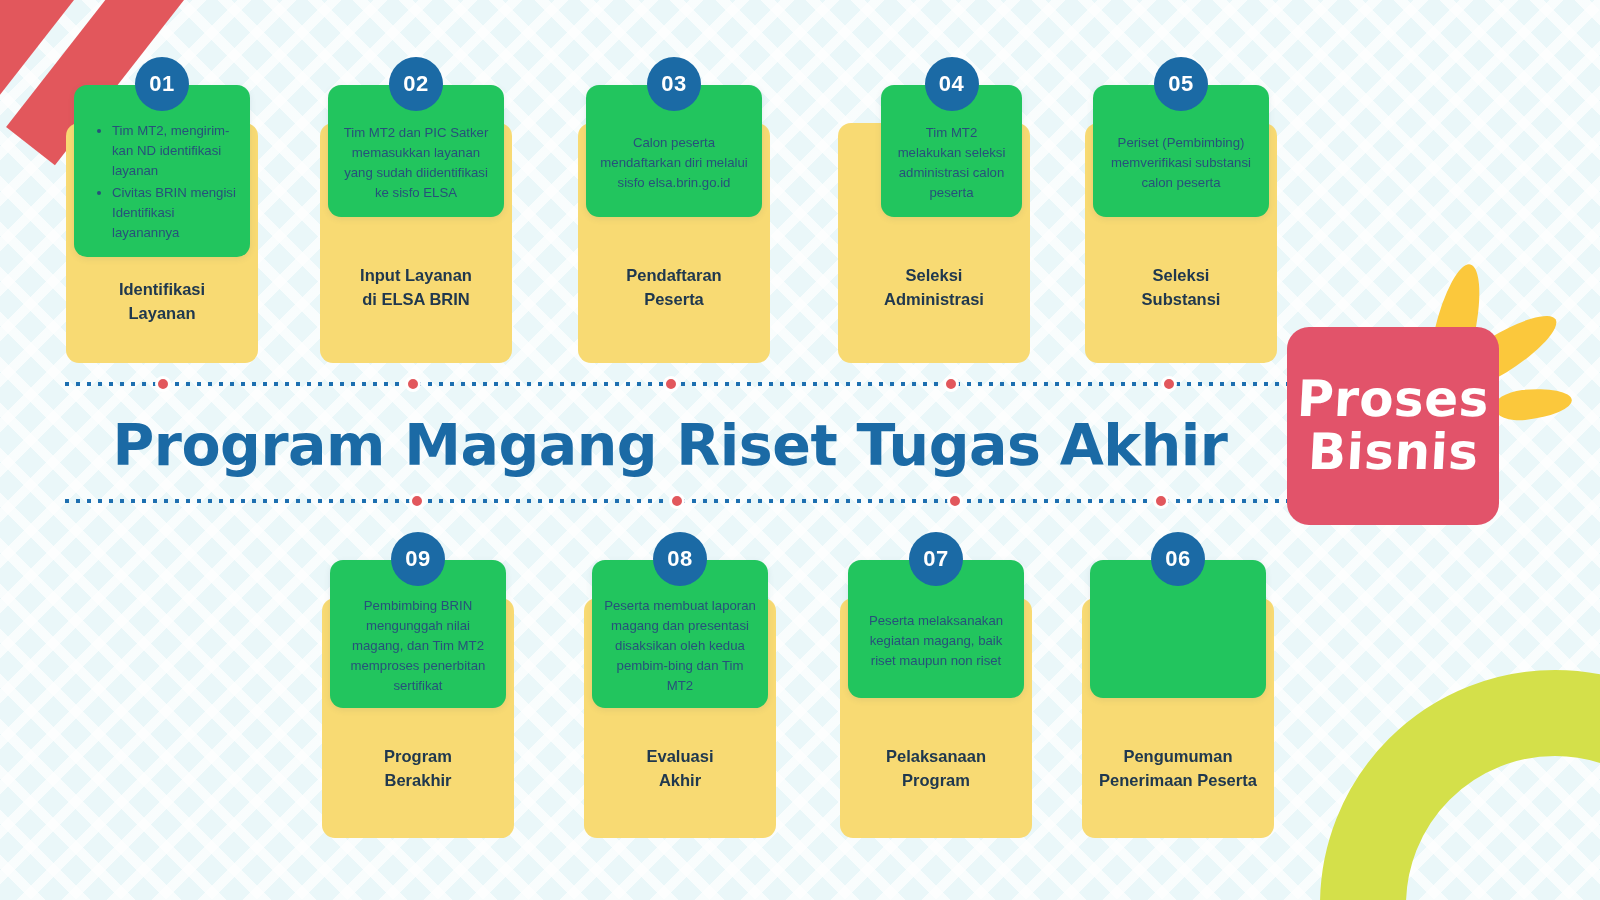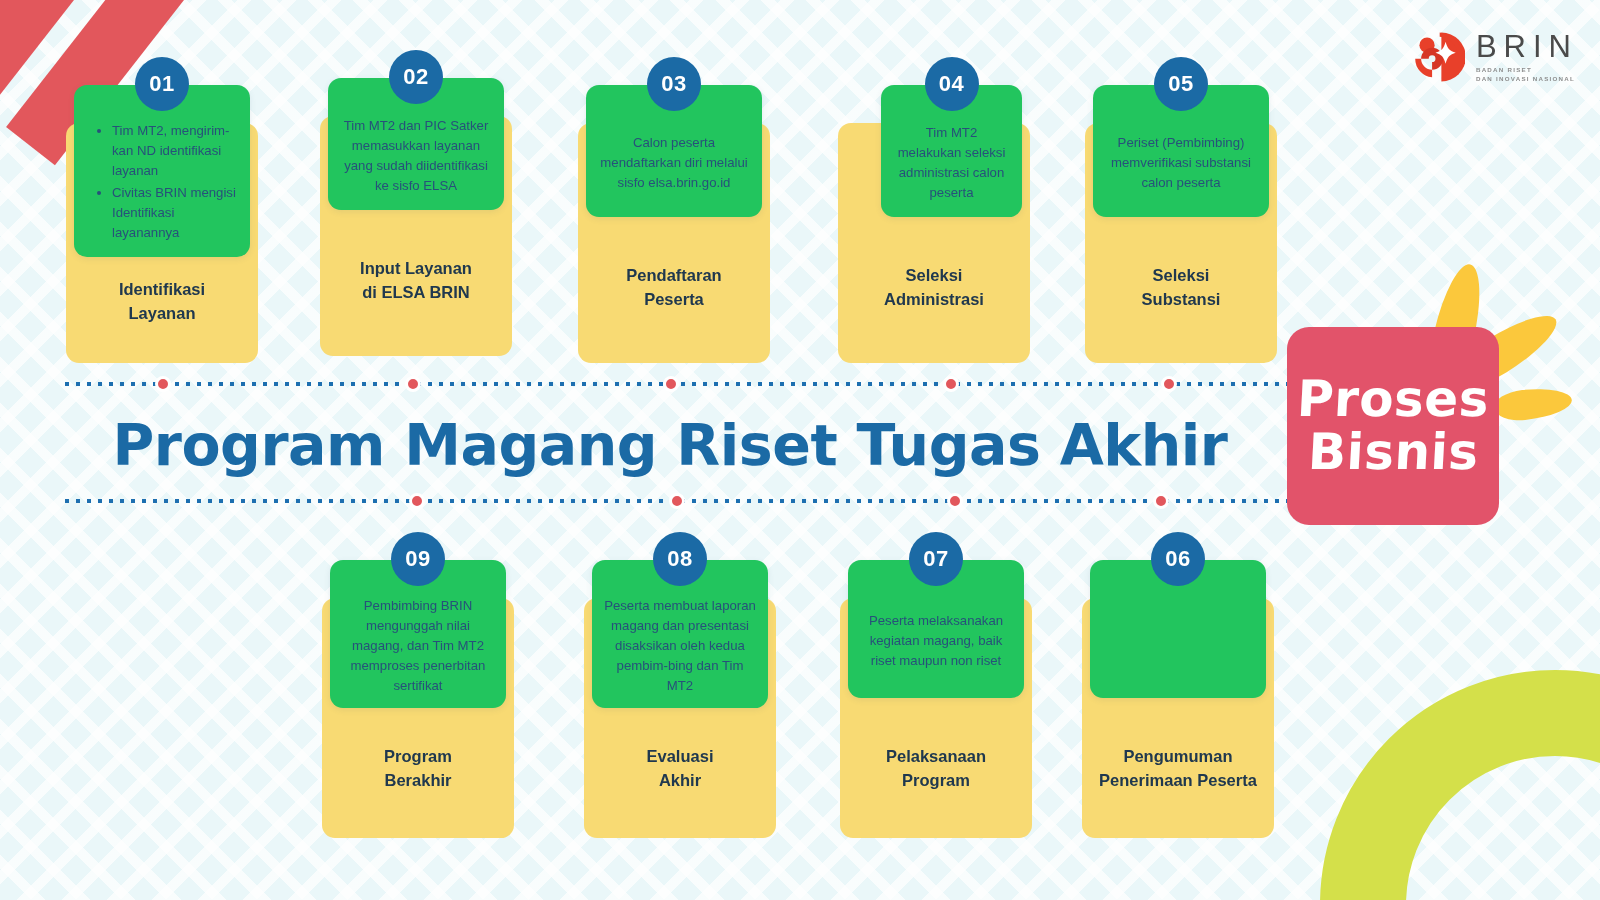--- a/index.html
+++ b/index.html
@@ -202,36 +202,20 @@
   <div id="bg-pattern"></div>
 
   <div id="stripes">
 
     <div class="stripe s2"></div>
     <div class="stripe s3"></div>
   </div>
 
   <div id="lime-arc"></div>
 
-  <div id="brin-logo">
-    <svg id="brin-mark" viewBox="0 0 64 64">
-      <path d="M32 2 A30 30 0 0 1 32 62 A30 30 0 0 1 32 2 Z" fill="none"></path>
-      <path d="M36 3 A29 29 0 0 1 36 61 L36 3 Z" fill="#e8402a"></path>
-      <path d="M34 3 A29 29 0 0 1 61 30 L56 30 A24 24 0 0 0 34 8 Z" fill="#e8402a"></path>
-      <circle cx="19" cy="18" r="9" fill="#e8402a"></circle>
-      <path d="M12 34 A13 13 0 0 1 38 34 A13 13 0 0 1 25 47 L25 38 A4 4 0 0 0 25 30 A4 4 0 0 0 21 34 Z" fill="#d63626"></path>
-      <path d="M12 34 A13 13 0 0 0 25 47 L25 56 A22 22 0 0 1 5 34 Z" fill="#e8402a"></path>
-      <path d="M41 14 C43 22 46 25 53 27 C46 29 43 32 41 40 C39 32 36 29 29 27 C36 25 39 22 41 14 Z" fill="#ffffff"></path>
-    </svg>
-    <div class="brin-text-wrap">
-      <div class="brin-word">BRIN</div>
-      <div class="brin-sub">BADAN RISET</div>
-      <div class="brin-sub" style="margin-top:0">DAN INOVASI NASIONAL</div>
-    </div>
-  </div>
 
   <div class="rail" id="rail-top"></div>
   <div class="rail" id="rail-bottom"></div>
 
   <div id="headline">Program Magang Riset Tugas Akhir</div>
 
   <div id="badge-wrap">
     <div class="burst b1"></div>
     <div class="burst b2"></div>
     <div class="burst b3"></div>
@@ -251,21 +235,21 @@
               <li>Tim MT2, mengirim-kan ND identifikasi layanan</li>
               <li>Civitas BRIN mengisi Identifikasi layanannya</li>
             </ul>
           </div>
         </div>
         <div class="card-title" style="top: 192px;">
           <div>Identifikasi</div>
           <div>Layanan</div>
         </div>
       </div>
-      <div class="card" style="left: 320px; top: 78px;">
+      <div class="card" style="left: 320px; top: 85px;">
         <div class="card-yellow" style="top: 38px; height: 240px;"></div>
         <div class="card-white" style="min-height: 132px;">
           <div class="num-badge">02</div>
           <div class="card-body">Tim MT2 dan PIC Satker memasukkan layanan yang sudah diidentifikasi ke sisfo ELSA</div>
         </div>
         <div class="card-title" style="top: 178px;">
           <div>Input Layanan</div>
           <div>di ELSA BRIN</div>
         </div>
       </div>

